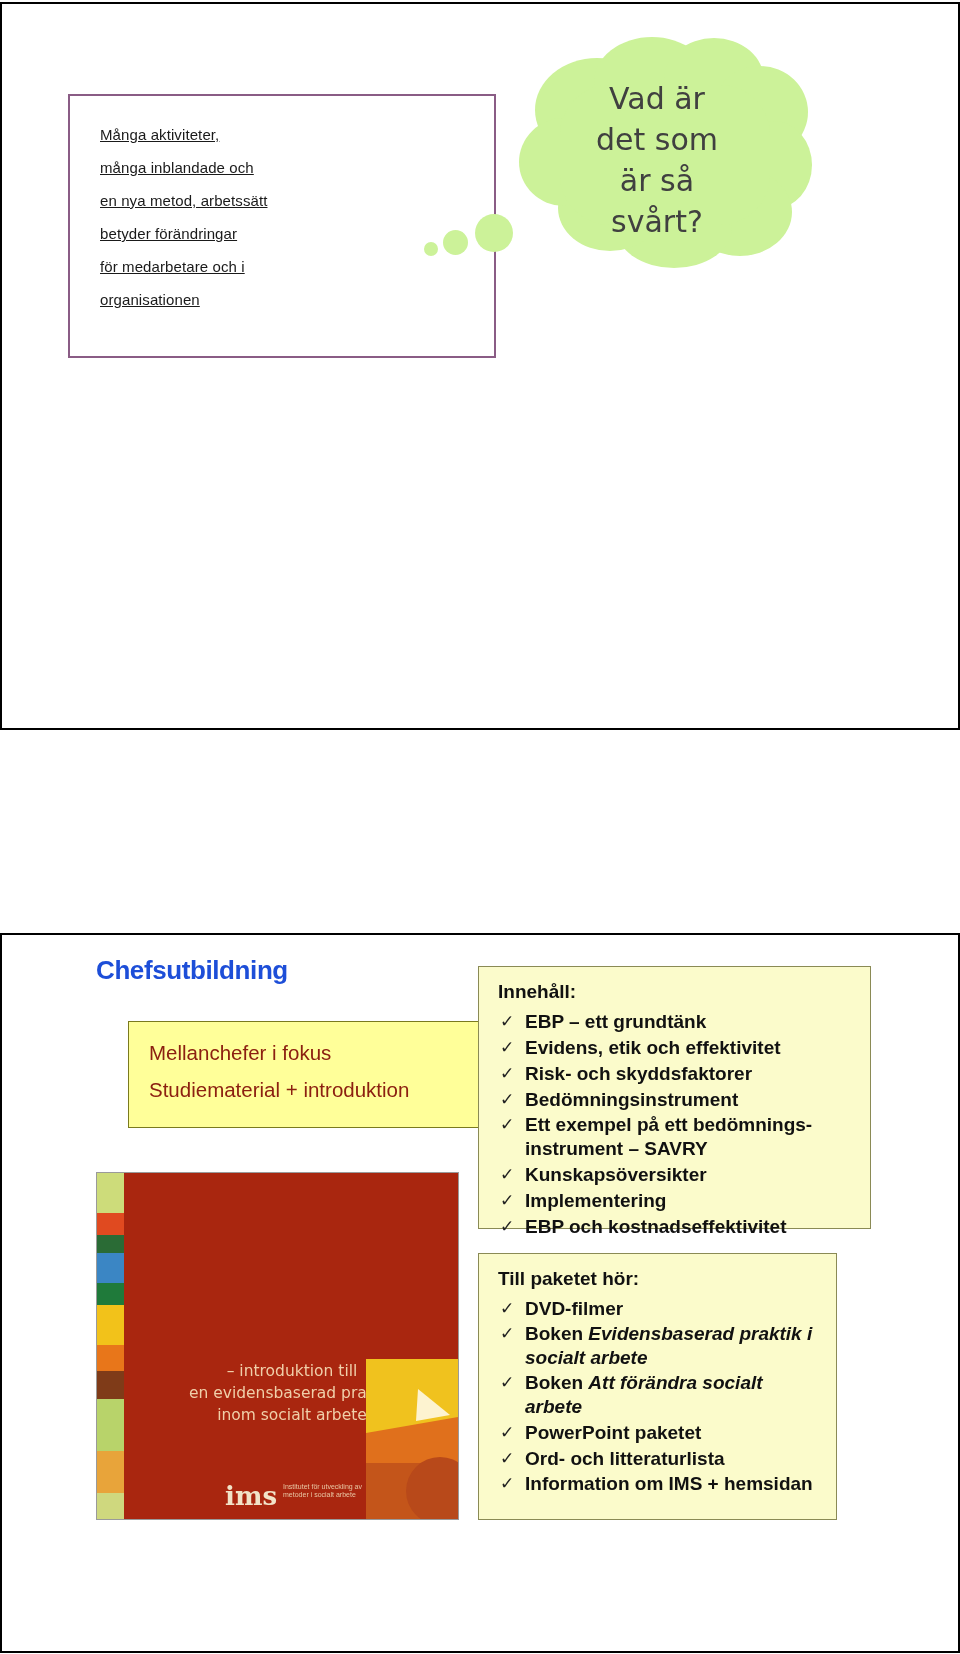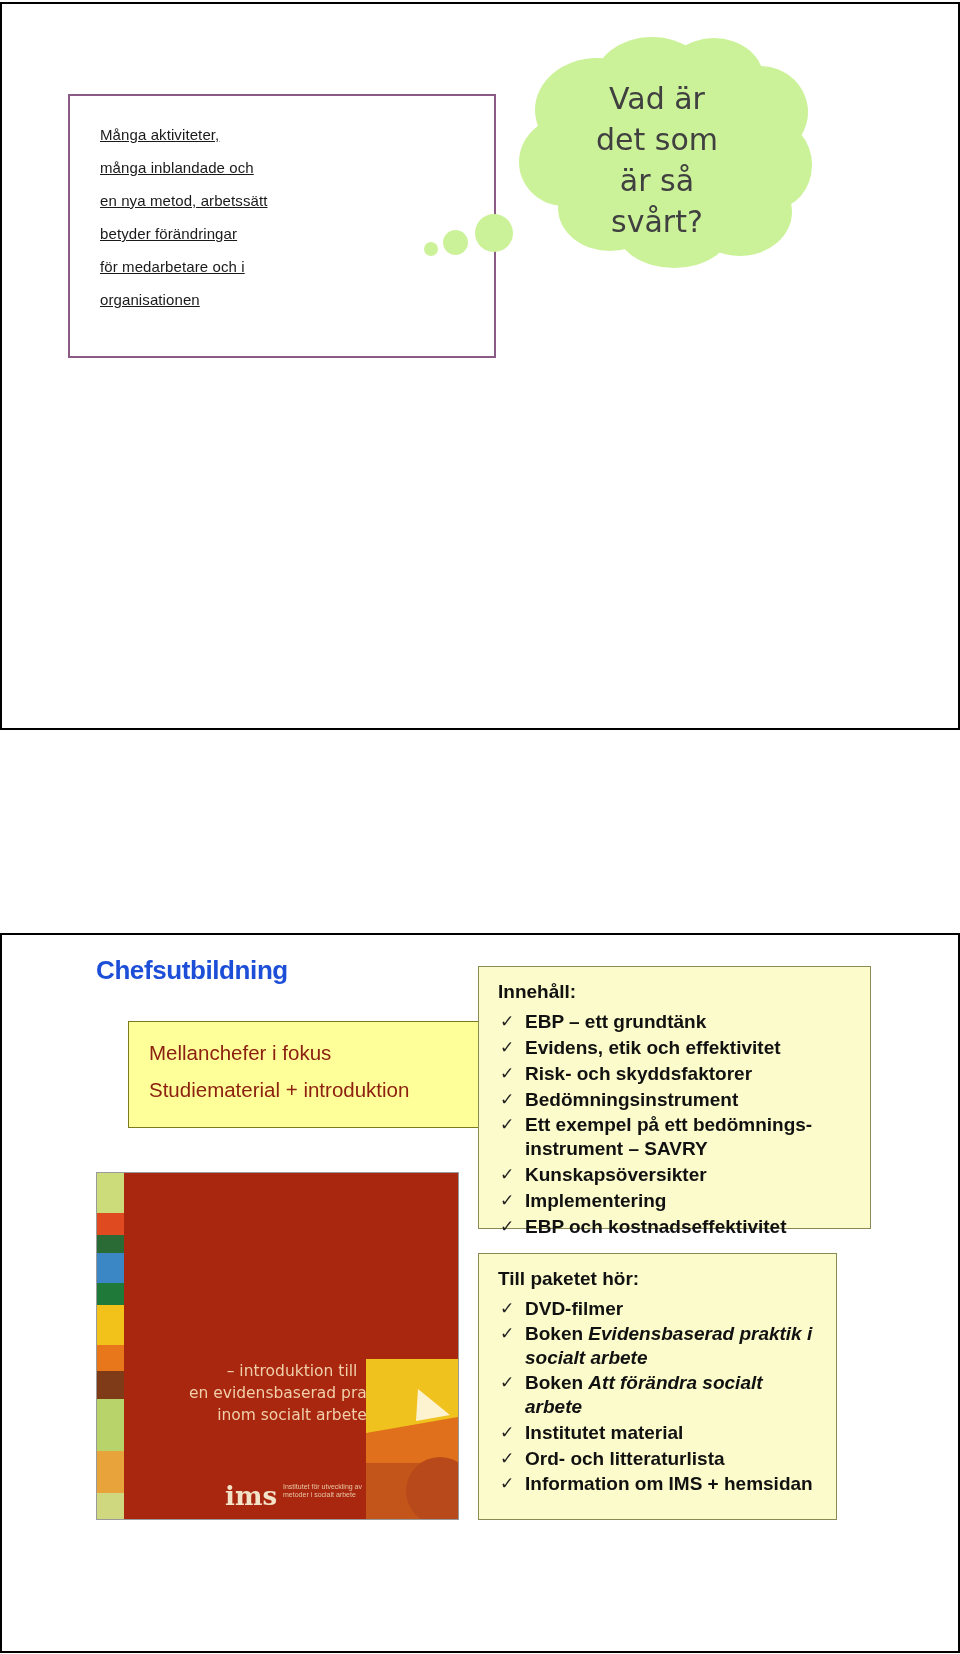--- a/index.html
+++ b/index.html
@@ -324,19 +324,19 @@
         <li><span class="tick">✓</span><span>EBP och kostnadseffektivitet</span></li>
       </ul>
   </div>
 
   <div class="content-box" id="content-paketet">
     <div class="box-heading">Till paketet hör:</div>
     <ul class="check-list" id="list-paketet">
         <li><span class="tick">✓</span><span>DVD-filmer</span></li>
         <li class="wrap"><span class="tick">✓</span><span>Boken </span><span class="itl">Evidensbaserad praktik i socialt arbete</span></li>
         <li class="wrap"><span class="tick">✓</span><span>Boken </span><span class="itl">Att förändra socialt arbete</span></li>
-        <li><span class="tick">✓</span><span>Institutet material</span></li>
+        <li><span class="tick">✓</span><span>PowerPoint paketet</span></li>
         <li><span class="tick">✓</span><span>Ord- och litteraturlista</span></li>
         <li class="wrap"><span class="tick">✓</span><span>Information om IMS + hemsidan</span></li>
       </ul>
   </div>
 
 </div>
 
 </body></html>

